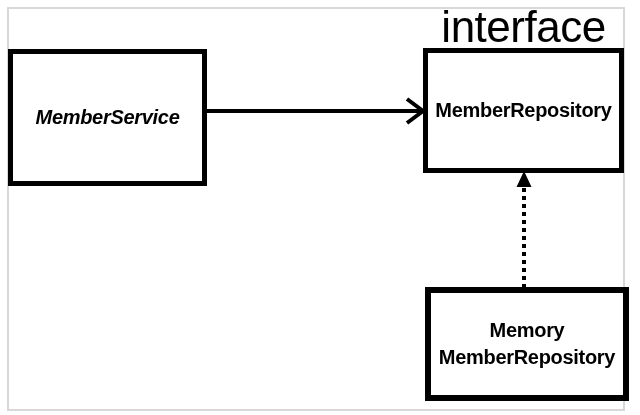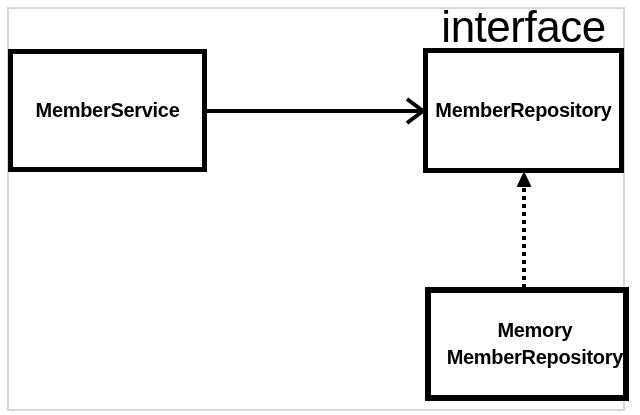--- a/index.html
+++ b/index.html
@@ -35,36 +35,36 @@
     text-align: center;
     font-weight: bold;
     font-size: 20px;
     color: #000000;
     letter-spacing: -0.3px;
   }
   .box-member-service {
     left: 8px;
     top: 49px;
     width: 199px;
-    height: 123px;
+    height: 137px;
+    font-style: italic;
   }
   .box-member-repository {
     left: 423px;
     top: 48px;
     width: 201px;
     height: 125px;
   }
   .box-memory {
     left: 425px;
     top: 287px;
     width: 204px;
     height: 114px;
     border-width: 6px;
     line-height: 27px;
-    justify-content: flex-end;
   }
   .interface-label {
     position: absolute;
     left: 423px;
     top: 8px;
     width: 201px;
     text-align: center;
     font-size: 44px;
     font-weight: 500;
     color: #000000;

